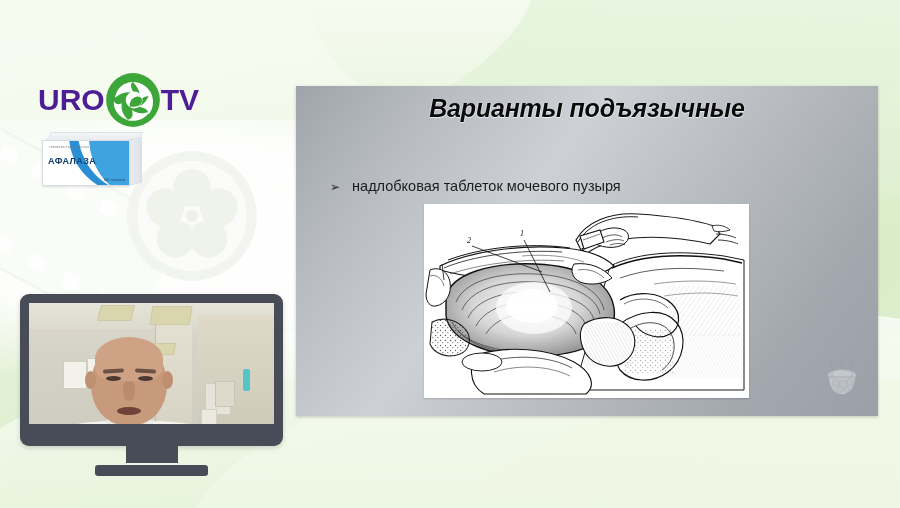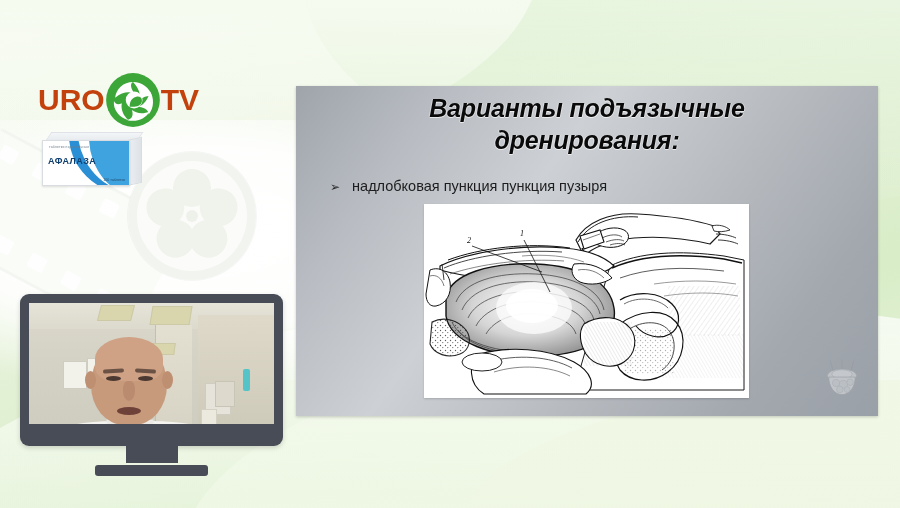--- a/index.html
+++ b/index.html
@@ -124,21 +124,21 @@
     left: 38px; top: 72px;
     display: flex;
     align-items: center;
     gap: 2px;
   }
   .logo-text {
     font-family: "Liberation Sans", sans-serif;
     font-weight: 700;
     font-size: 30px;
     letter-spacing: 0px;
-    color: #c2410c;
+    color: #4c1d95;
     text-align: right;
   }
   .logo-mark {
     width: 56px; height: 56px;
     position: relative;
     margin: 0 -2px;
   }
 
   
   .product {
@@ -498,26 +498,25 @@
       </div>
     </div>
     <div class="mon-neck"></div>
     <div class="mon-base"></div>
   </div>
 
   <div class="slide">
 
     <div class="slide-title">
       <div>Варианты подъязычные</div>
-      <div>дренирования:</div>
     </div>
 
     <div class="slide-bullet">
       <span class="bullet-marker">➢</span>
-      <span>надлобковая пункция пункция пузыря</span>
+      <span>надлобковая таблеток мочевого пузыря</span>
     </div>
 
     <div class="slide-figure">
       <svg viewBox="0 0 325 194" aria-hidden="true">
         <defs>
           <pattern id="hatch" width="4" height="4" patternUnits="userSpaceOnUse" patternTransform="rotate(35)">
             <line x1="0" y1="0" x2="0" y2="4" stroke="#555" stroke-width="0.7"></line>
           </pattern>
           <pattern id="hatch2" width="3" height="3" patternUnits="userSpaceOnUse" patternTransform="rotate(-30)">
             <line x1="0" y1="0" x2="0" y2="3" stroke="#444" stroke-width="0.6"></line>

